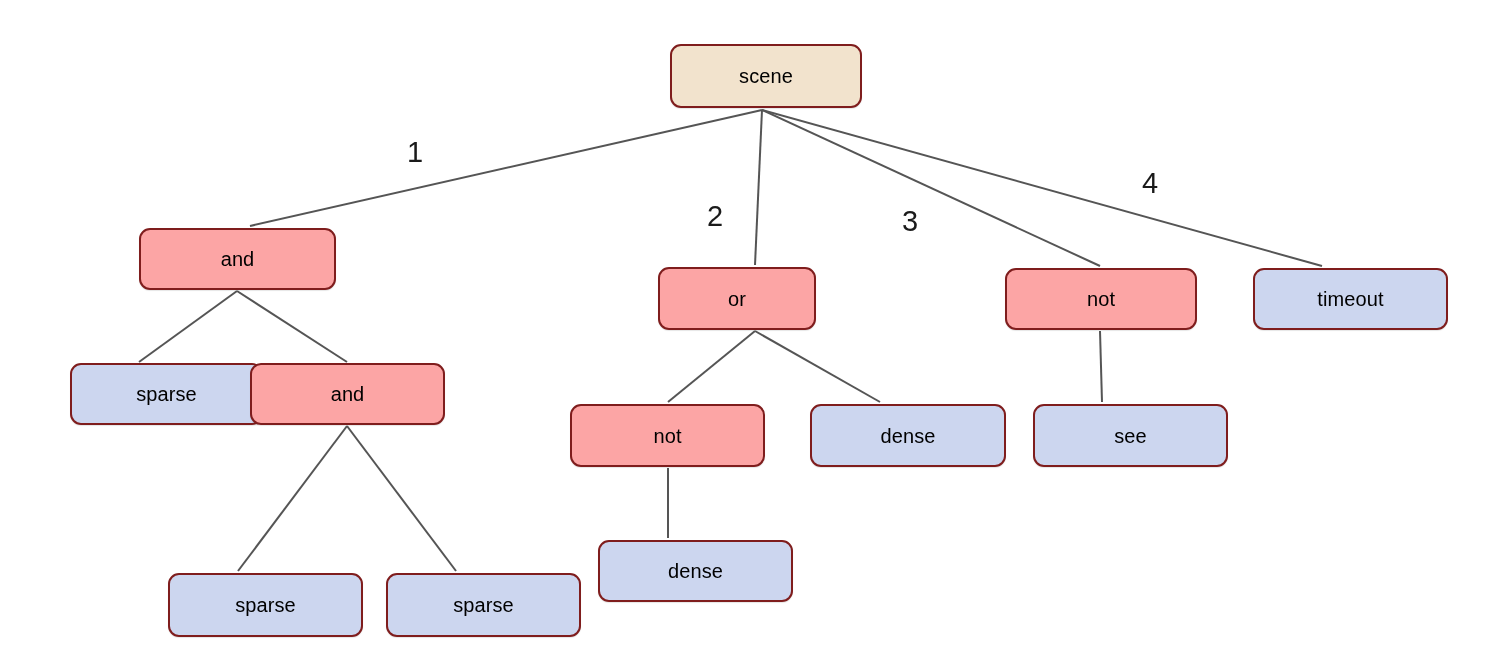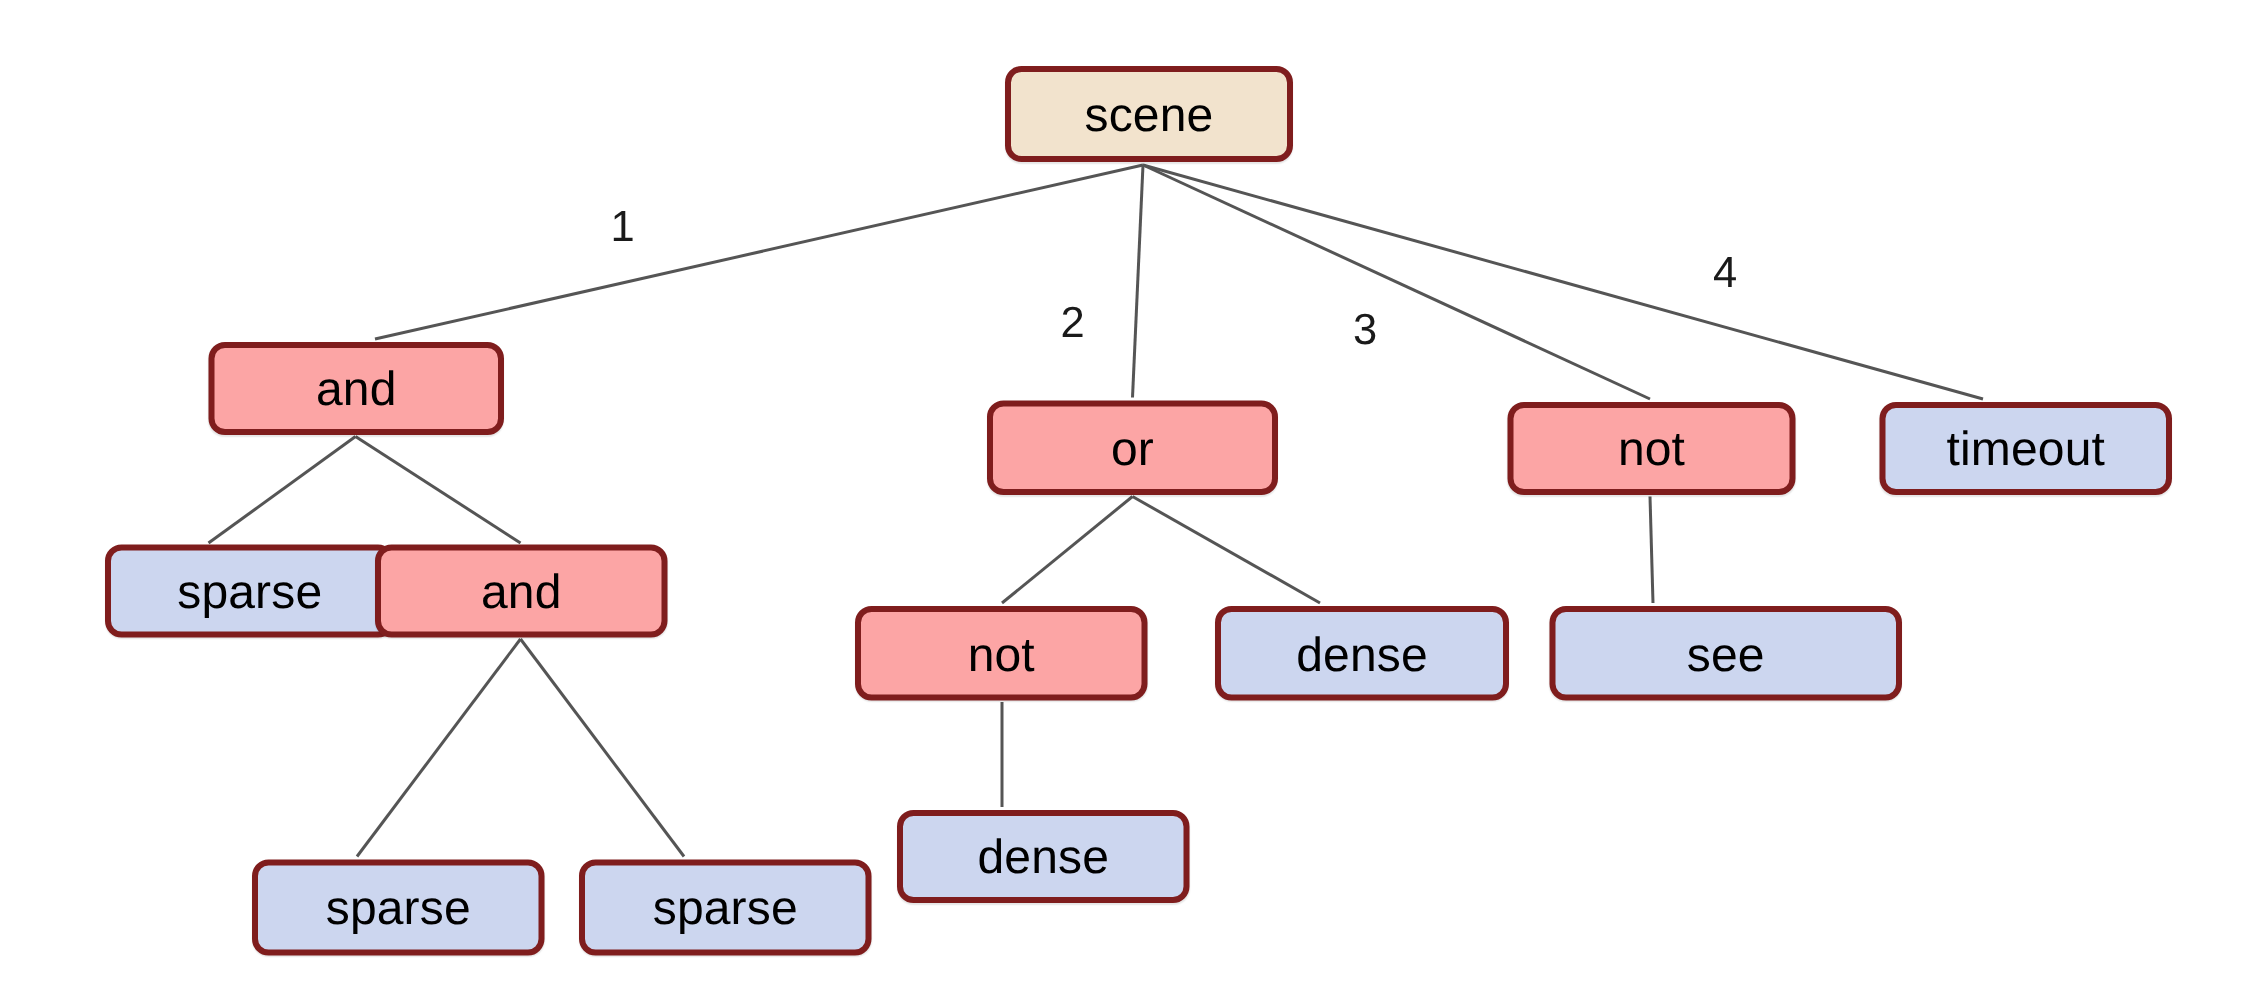--- a/index.html
+++ b/index.html
@@ -26,23 +26,23 @@
     width: 1495px;
     height: 662px;
     pointer-events: none;
   }
   .node {
     position: absolute;
     box-sizing: border-box;
     display: flex;
     align-items: center;
     justify-content: center;
-    border: 4px solid #7f1d1d;
+    border: 2px solid #7f1d1d;
     border-radius: 11px;
-    font-size: 32px;
+    font-size: 20px;
     line-height: 1;
     color: #000000;
     letter-spacing: 0.1px;
     white-space: nowrap;
     box-shadow: 0 1px 1px rgba(0,0,0,0.10);
   }
   .node.root   { background: #f2e3cd; }
   .node.op     { background: #fca5a5; }
   .node.leaf   { background: #ccd6ef; margin-left: 28px; }
   .edge-label {
@@ -72,42 +72,42 @@
       <line x1="668" y1="468" x2="668" y2="538" stroke="#555555" stroke-width="2"></line>
       <line x1="1100" y1="331" x2="1102" y2="402" stroke="#555555" stroke-width="2"></line>
     </svg>
   <div id="node-layer">
       <div class="node root" style="left: 670px; top: 44px; width: 192px; height: 64px;">
         <span>scene</span>
       </div>
       <div class="node op" style="left: 139px; top: 228px; width: 197px; height: 62px;">
         <span>and</span>
       </div>
-      <div class="node op" style="left: 658px; top: 267px; width: 194px; height: 63px;">
+      <div class="node op" style="left: 658px; top: 267px; width: 158px; height: 63px;">
         <span>or</span>
       </div>
       <div class="node op" style="left: 1005px; top: 268px; width: 192px; height: 62px;">
         <span>not</span>
       </div>
       <div class="node leaf" style="left: 1225px; top: 268px; width: 195px; height: 62px;">
         <span>timeout</span>
       </div>
       <div class="node leaf" style="left: 42px; top: 363px; width: 193px; height: 62px;">
         <span>sparse</span>
       </div>
       <div class="node op" style="left: 250px; top: 363px; width: 195px; height: 62px;">
         <span>and</span>
       </div>
       <div class="node op" style="left: 570px; top: 404px; width: 195px; height: 63px;">
         <span>not</span>
       </div>
       <div class="node leaf" style="left: 782px; top: 404px; width: 196px; height: 63px;">
         <span>dense</span>
       </div>
-      <div class="node leaf" style="left: 1005px; top: 404px; width: 235px; height: 63px;">
+      <div class="node leaf" style="left: 1005px; top: 404px; width: 195px; height: 63px;">
         <span>see</span>
       </div>
       <div class="node leaf" style="left: 570px; top: 540px; width: 195px; height: 62px;">
         <span>dense</span>
       </div>
       <div class="node leaf" style="left: 140px; top: 573px; width: 195px; height: 64px;">
         <span>sparse</span>
       </div>
       <div class="node leaf" style="left: 358px; top: 573px; width: 195px; height: 64px;">
         <span>sparse</span>

